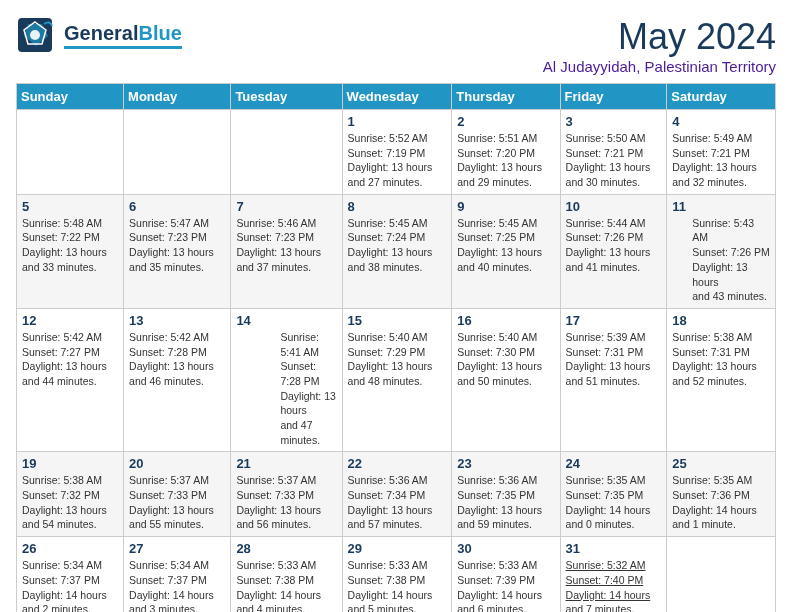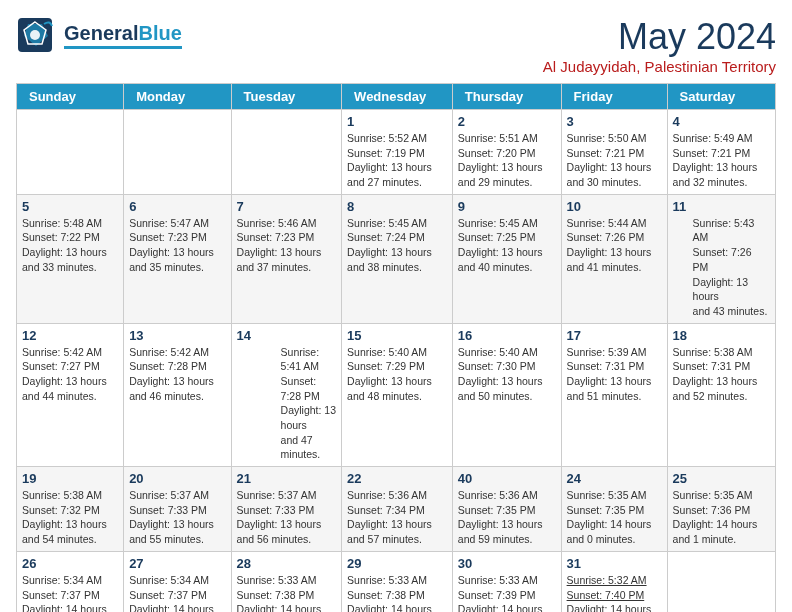--- a/index.html
+++ b/index.html
@@ -30,31 +30,31 @@
     .title-area {
       text-align: right;
     }
     .month-year {
       font-size: 36px;
       font-weight: normal;
       color: #1a3a5c;
     }
     .location {
       font-size: 15px;
-      color: #b91c1c;
+      color: #4c1d95;
     }
     .calendar {
       width: 100%;
       border-collapse: collapse;
       font-size: 11px;
     }
     .calendar th {
       background: #2196c4;
       color: #fff;
-      padding: 5px 12px;
+      padding: 5px 4px;
       text-align: left;
       font-size: 13px;
       font-weight: bold;
       border: 1px solid #ccc;
     }
     .calendar td {
       border: 1px solid #ccc;
       vertical-align: top;
       padding: 4px 5px;
       width: 113px;
@@ -277,21 +277,21 @@
 and 56 minutes.</div>
         </td>
         <td>
           <div class="day-number">22</div>
           <div class="day-info" style="white-space: pre-line;">Sunrise: 5:36 AM
 Sunset: 7:34 PM
 Daylight: 13 hours
 and 57 minutes.</div>
         </td>
         <td>
-          <div class="day-number">40</div>
+          <div class="day-number">23</div>
           <div class="day-info" style="white-space: pre-line;">Sunrise: 5:36 AM
 Sunset: 7:35 PM
 Daylight: 13 hours
 and 59 minutes.</div>
         </td>
         <td>
           <div class="day-number">24</div>
           <div class="day-info" style="white-space: pre-line;">Sunrise: 5:35 AM
 Sunset: 7:35 PM
 Daylight: 14 hours

